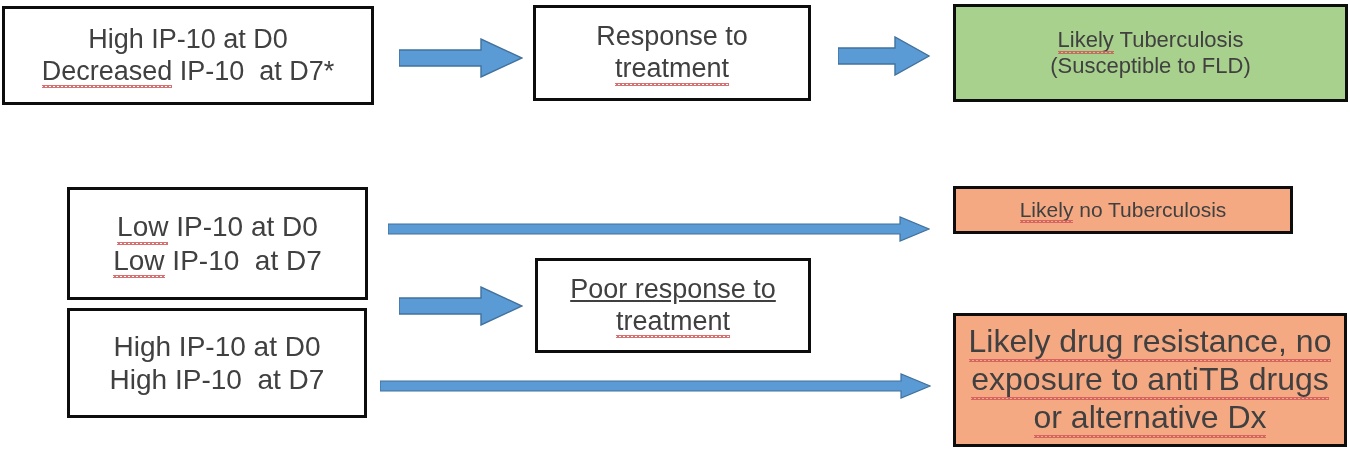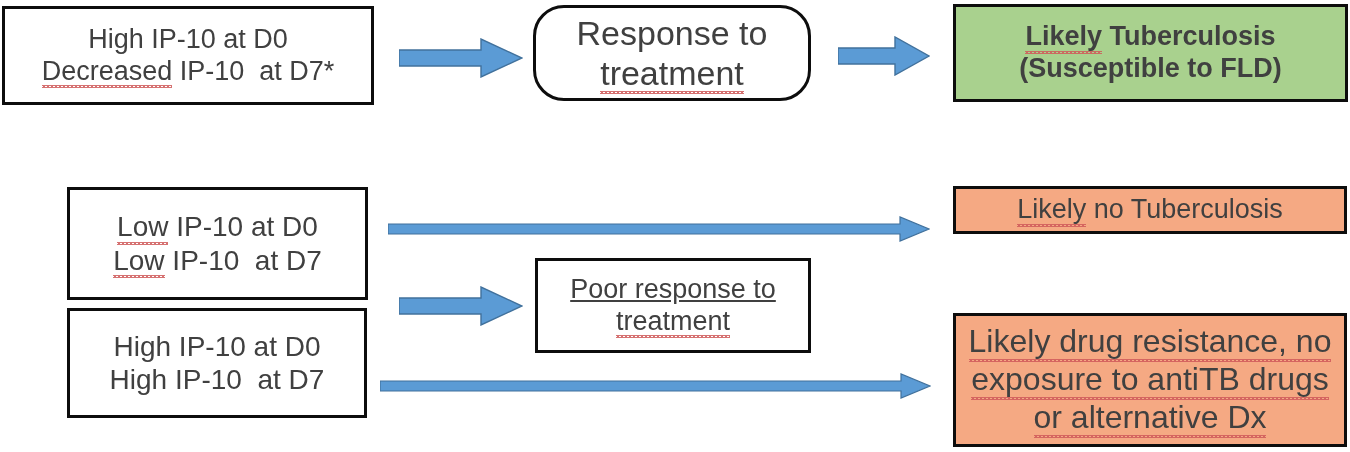--- a/index.html
+++ b/index.html
@@ -72,48 +72,48 @@
     <span class="line">High IP-10 at D0</span>
     <span class="line"><span class="sq">Decreased</span> IP-10  at D7*</span>
   </div>
 
   <div class="arrow" style="left:399px; top:38px;">
     <svg width="124" height="40" viewBox="0 0 124 40">
       <polygon points="0,12 82,12 82,1 123,20 82,39 82,28 0,28" fill="#5b9bd5" stroke="#41719c" stroke-width="1.4"></polygon>
     </svg>
   </div>
 
-  <div class="node" style="left:533px; top:5px; width:278px; height:96px; font-size:34px;border-radius:31px;">
+  <div class="node" style="left:533px; top:5px; width:278px; height:96px; font-size:27px;">
     <span class="line">Response to</span>
     <span class="line"><span class="sq">treatment</span></span>
   </div>
 
   <div class="arrow" style="left:838px; top:36px;">
     <svg width="92" height="40" viewBox="0 0 92 40">
       <polygon points="0,12 57,12 57,1 91,20 57,39 57,28 0,28" fill="#5b9bd5" stroke="#41719c" stroke-width="1.4"></polygon>
     </svg>
   </div>
 
-  <div class="node green" style="left:953px; top:4px; width:395px; height:98px; font-size:27px;font-weight:bold;">
+  <div class="node green" style="left:953px; top:4px; width:395px; height:98px; font-size:22px;">
     <span class="line"><span class="sq">Likely</span> Tuberculosis</span>
     <span class="line">(Susceptible to FLD)</span>
   </div>
 
   <div class="node" style="left:67px; top:187px; width:301px; height:113px; font-size:28px;">
     <span class="line"><span class="sq">Low</span> IP-10 at D0</span>
     <span class="line"><span class="sq">Low</span> IP-10  at D7</span>
   </div>
 
   <div class="arrow" style="left:388px; top:214px;">
     <svg width="542" height="30" viewBox="0 0 542 30">
       <polygon points="0,10 512,10 512,3 541,15 512,27 512,20 0,20" fill="#5b9bd5" stroke="#41719c" stroke-width="1.2"></polygon>
     </svg>
   </div>
 
-  <div class="node peach" style="left:953px; top:186px; width:394px; height:48px; font-size:27px;">
+  <div class="node peach" style="left:953px; top:186px; width:340px; height:48px; font-size:21px;">
     <span class="line"><span class="sq">Likely</span> no Tuberculosis</span>
   </div>
 
   <div class="node" style="left:67px; top:308px; width:300px; height:110px; font-size:28px;">
     <span class="line">High IP-10 at D0</span>
     <span class="line">High IP-10  at D7</span>
   </div>
 
   <div class="arrow" style="left:399px; top:286px;">
     <svg width="124" height="40" viewBox="0 0 124 40">

